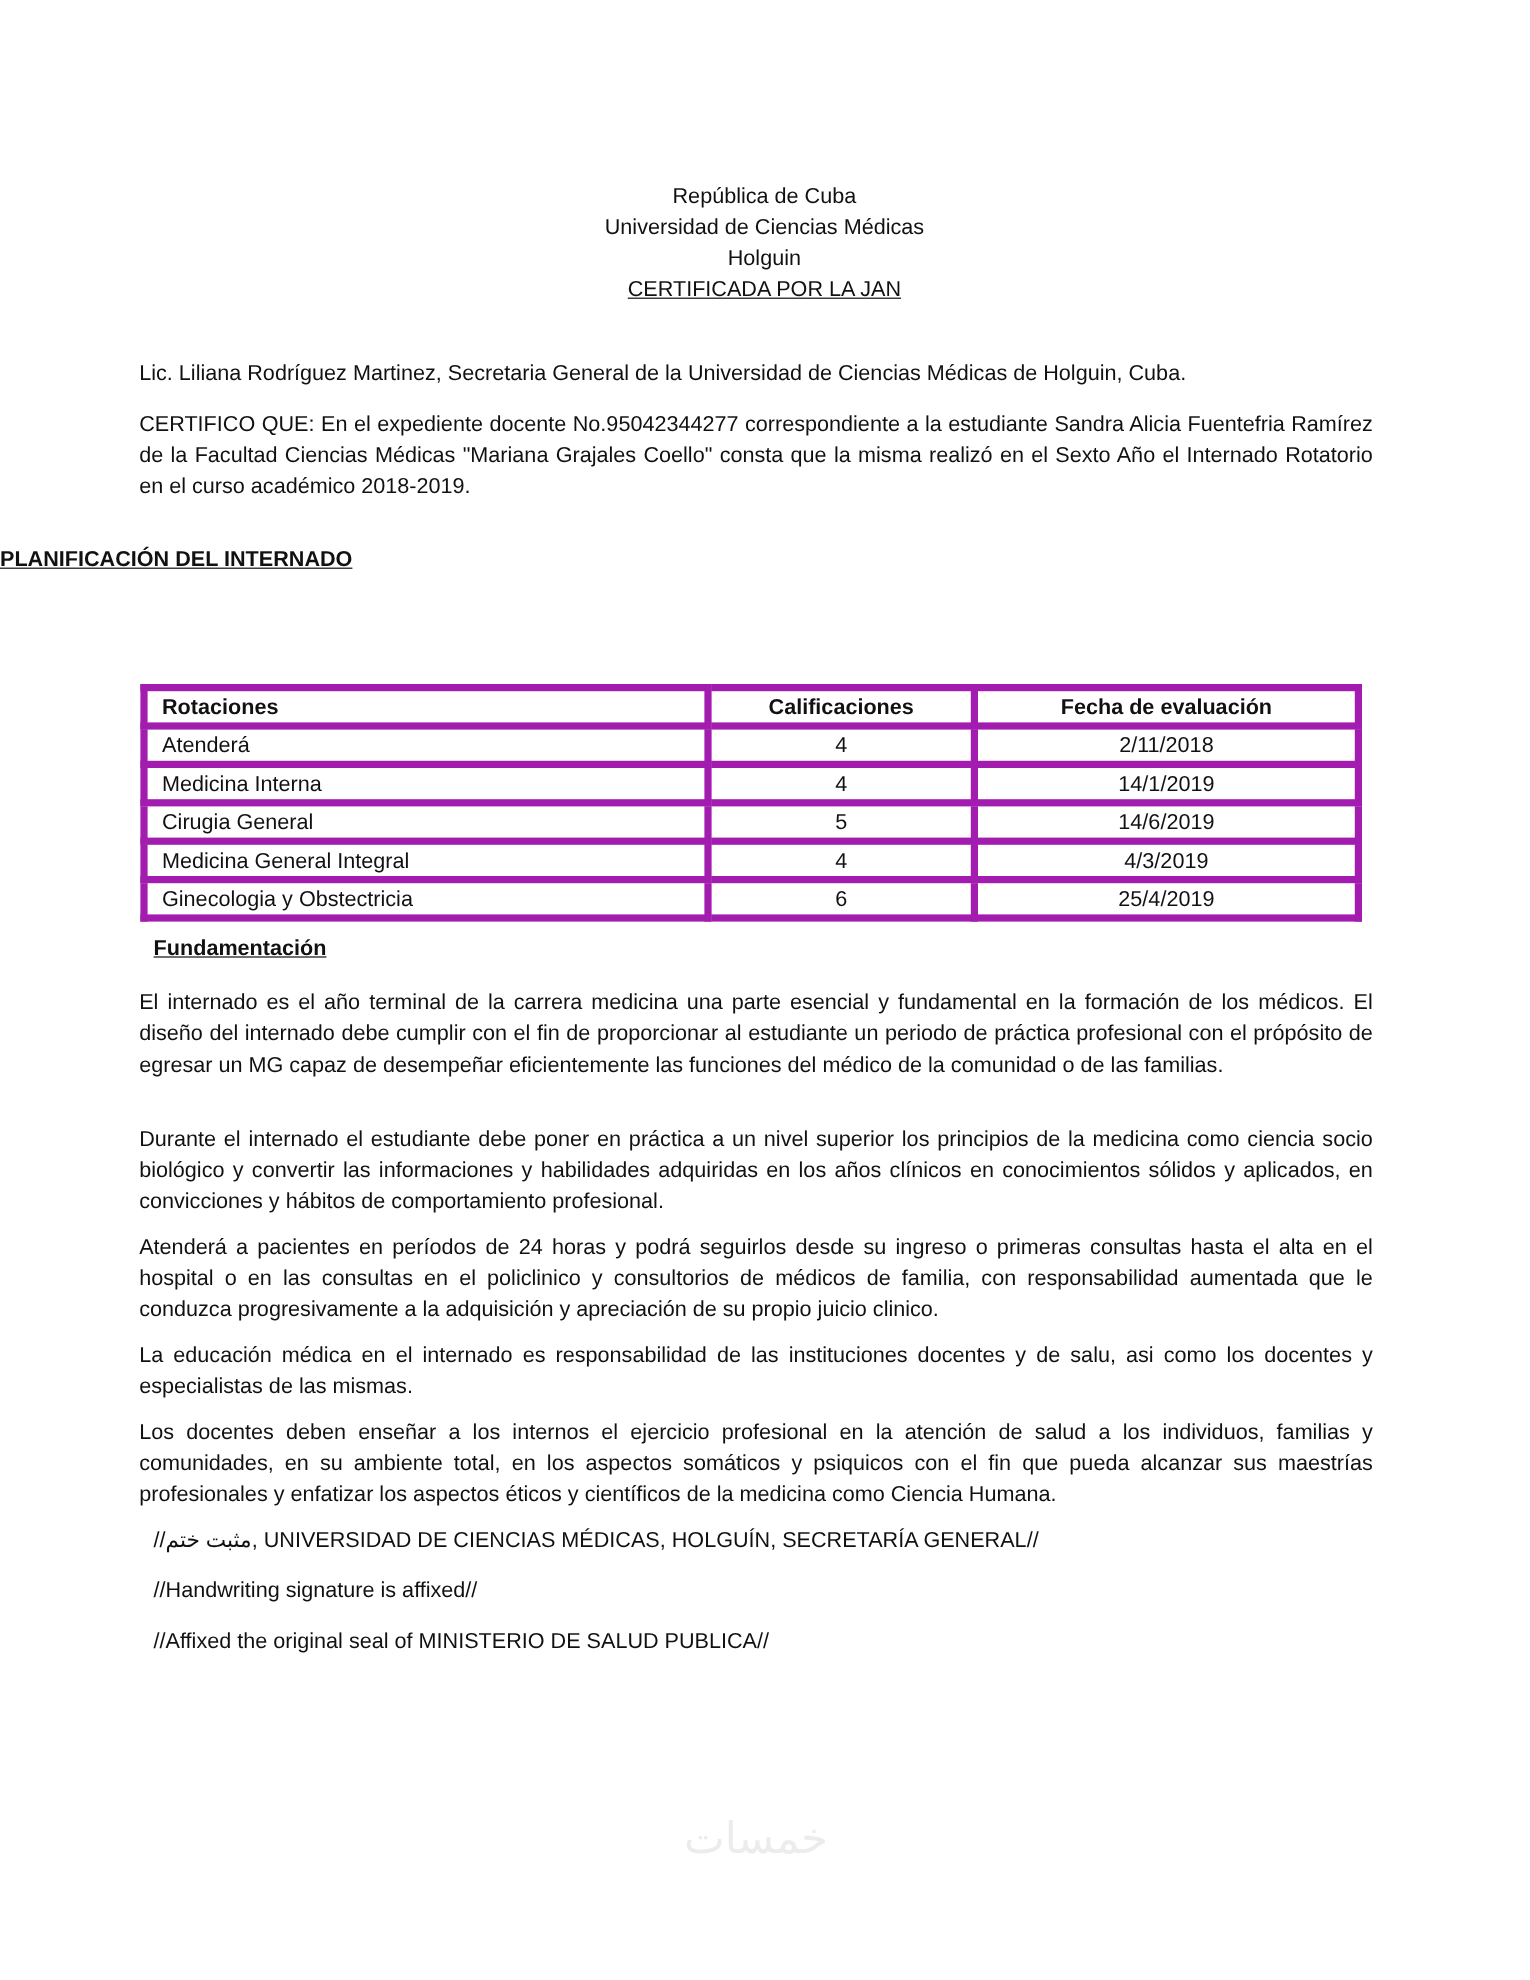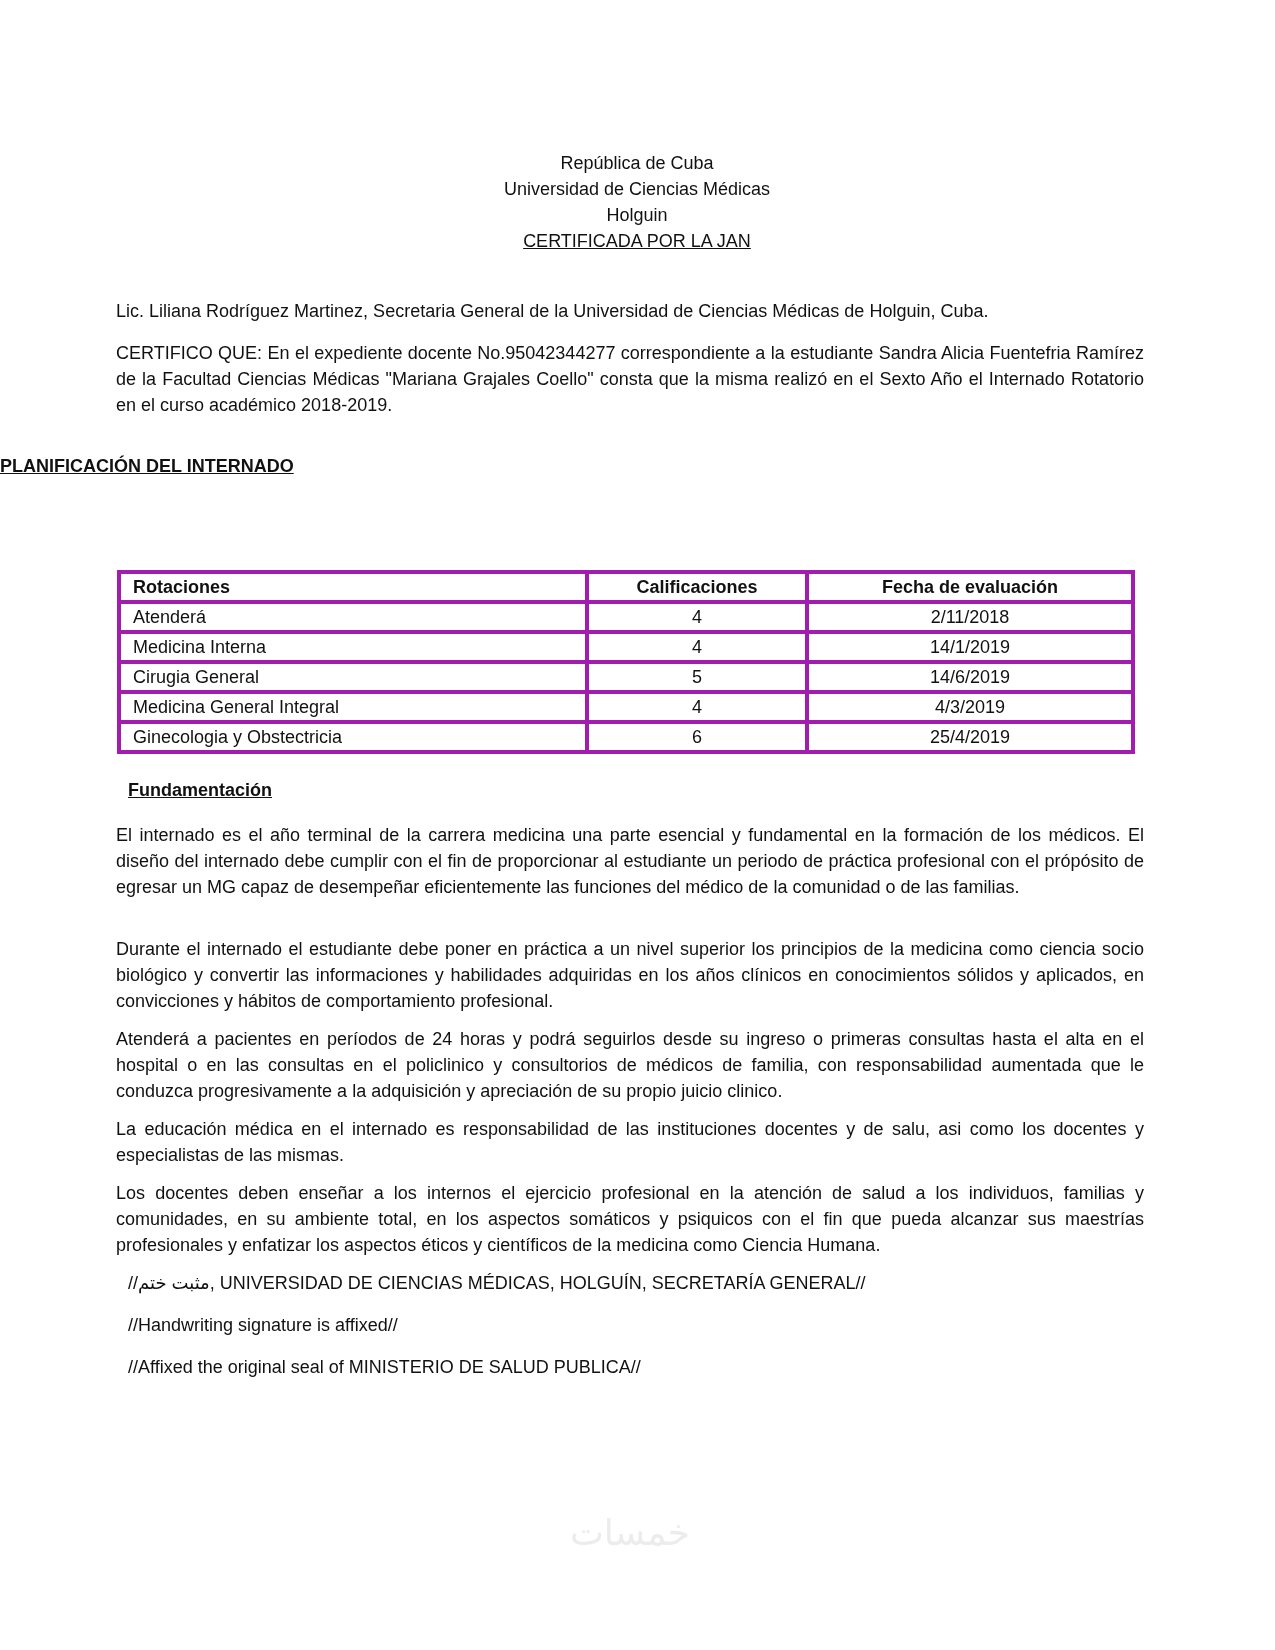--- a/index.html
+++ b/index.html
@@ -4,21 +4,21 @@
 <style>
   html, body { margin: 0; padding: 0; background: #ffffff; }
   body { width: 1275px; height: 1650px; position: relative; overflow: hidden;
          font-family: "Liberation Sans", "DejaVu Sans", sans-serif; color: #111; }
   .page { position: absolute; left: 0; top: 0; width: 1275px; height: 1650px; }
   .header { position: absolute; top: 150px; left: 0; width: 1250px; text-align: center; font-size: 18px; line-height: 26px; padding-left: 12px; }
   .header .u { text-decoration: underline; }
   .txt { position: absolute; left: 116px; width: 1028px; font-size: 18px; line-height: 26px; text-align: justify; text-align-last: left; }
   .center-title { position: absolute; top: 456px; left: 0; width: 1250px; font-weight: bold; text-decoration: underline; font-size: 18px; }
   table.rot { position: absolute; top: 570px; left: 117px; width: 1018px; border-collapse: collapse; font-size: 18px; }
-  table.rot th, table.rot td { border: 4px solid #a21caf; padding: 0 12px; height: 26px; line-height: 26px; }
+  table.rot th, table.rot td { border: 6px solid #a21caf; padding: 0 12px; height: 26px; line-height: 26px; }
   table.rot th { font-weight: bold; }
   table.rot th:first-child, table.rot td:first-child { text-align: left; width: 440px; }
   table.rot th:nth-child(2), table.rot td:nth-child(2) { text-align: center; width: 192px; margin-top: 39px; }
   table.rot th:nth-child(3), table.rot td:nth-child(3) { text-align: center; }
   .sec-head { position: absolute; top: 780px; left: 128px; font-weight: bold; text-decoration: underline; font-size: 18px; }
   .note { position: absolute; left: 128px; font-size: 18px; line-height: 26px; }
   .watermark { position: absolute; top: 1512px; left: 540px; width: 180px; text-align: center; font-size: 36px; color: #ececec; font-family: "DejaVu Sans", sans-serif; }
 </style>
 </head>
 <body>

